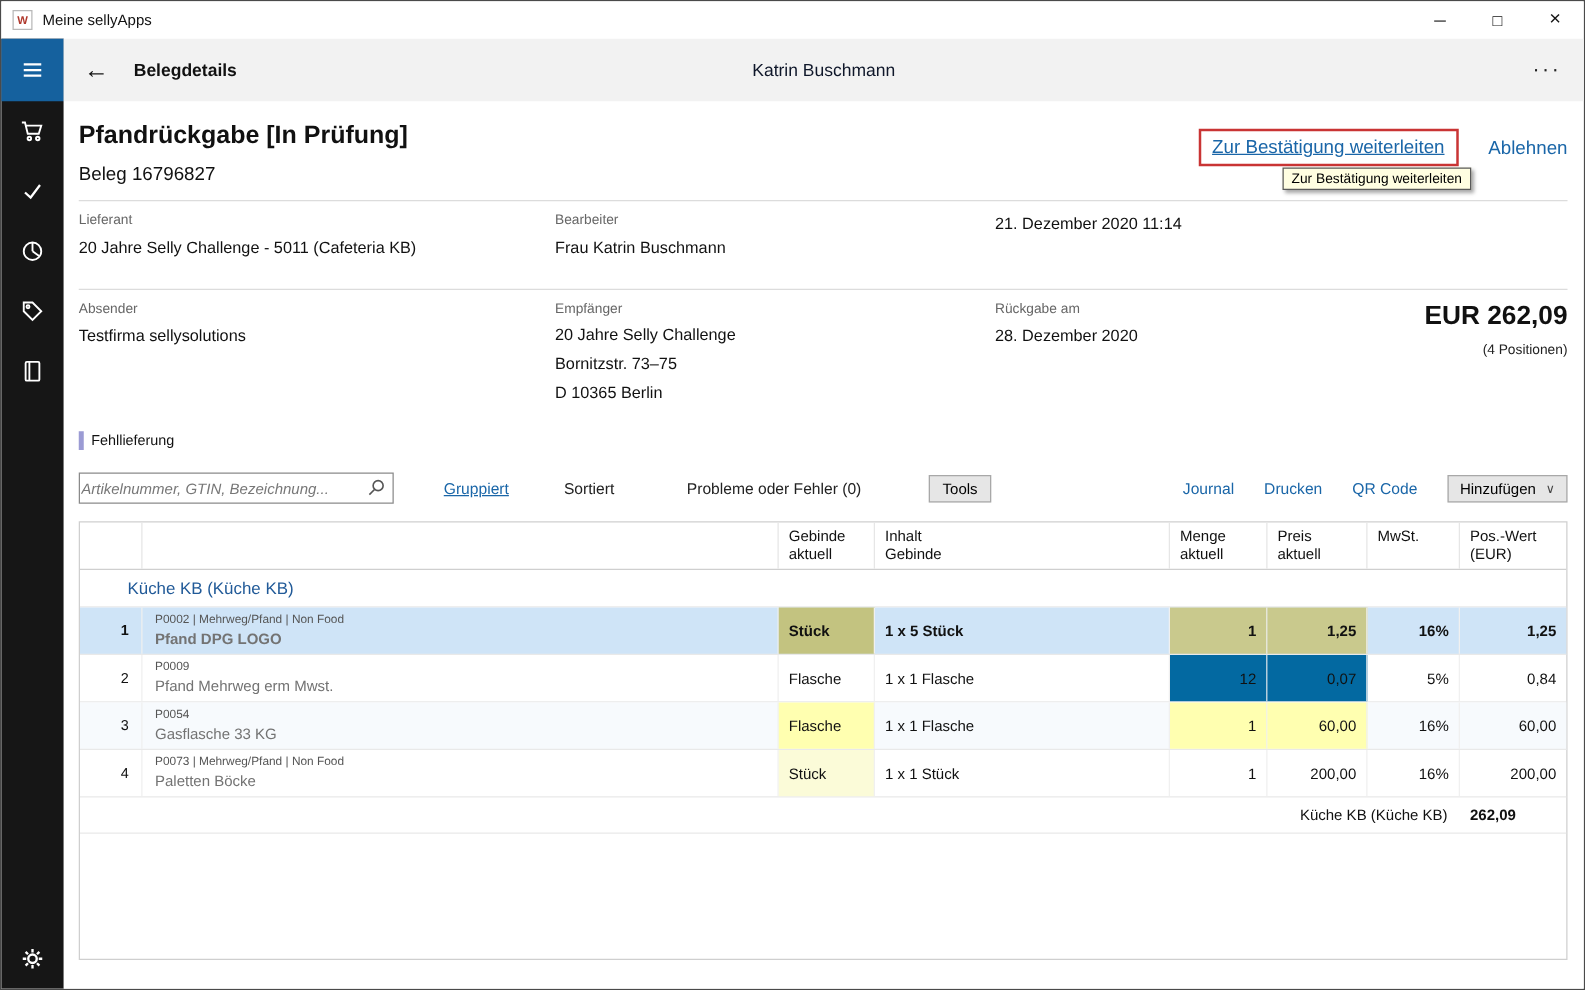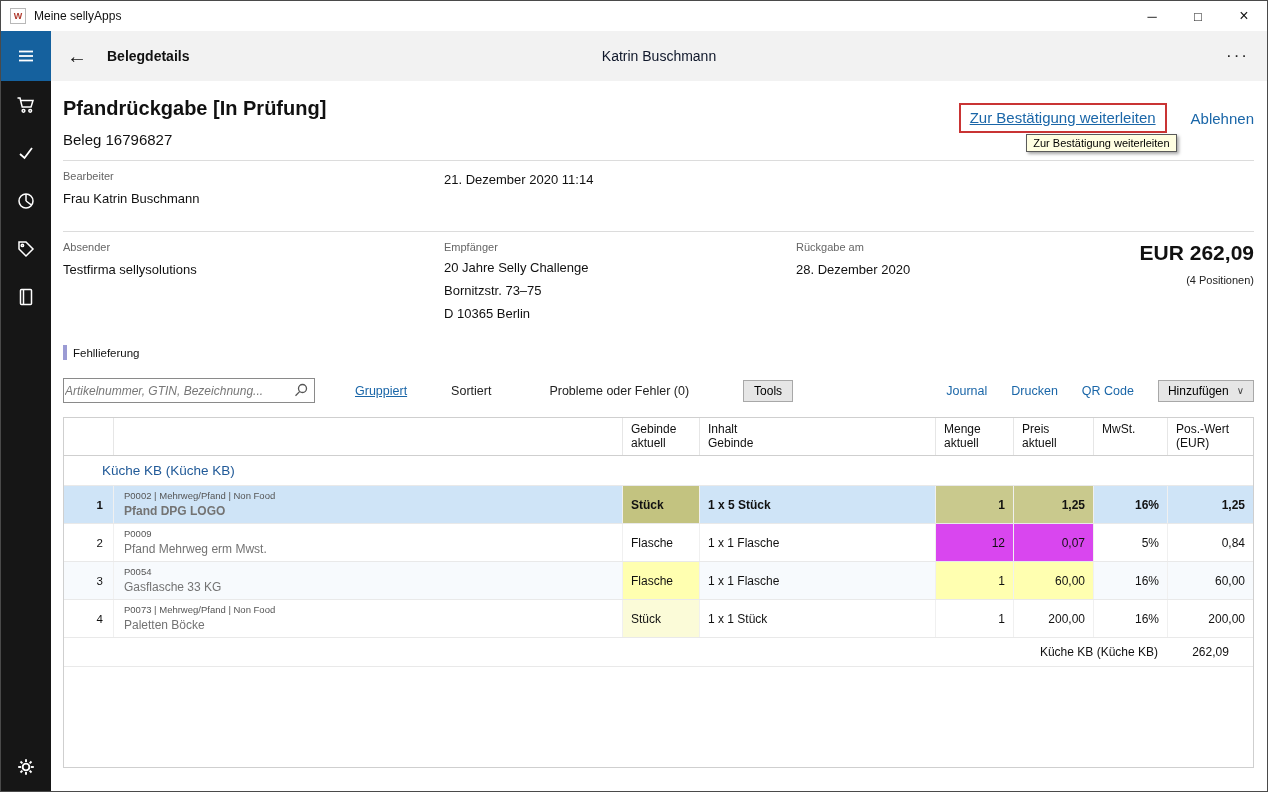--- a/index.html
+++ b/index.html
@@ -84,27 +84,27 @@
   .td:last-child { border-right:0; }
   .td-num { justify-content:flex-end; font-size:11.5px; padding-right:10px; }
   .td-desc { flex-direction:column; align-items:flex-start; justify-content:center; gap:3px; padding:4px 8px 5px 10px;text-align:right; }
   .meta { font-size:9.5px; color:#555; }
   .name { font-size:12px; color:#737373; }
   .td-right { justify-content:flex-end; }
   .r1 { background:#cfe4f7; font-weight:bold; }
   .r1 .meta { font-weight:normal; }
   .r1 .td-gebinde { background:#c3c380; }
   .r1 .td-menge, .r1 .td-preis { background:#c9c98d; }
-  .r2 .td-menge, .r2 .td-preis { background:#d946ef; }
+  .r2 .td-menge, .r2 .td-preis { background:#0369a1; }
   .r3 { background:#f7fafd; }
   .r3 .td-gebinde, .r3 .td-menge, .r3 .td-preis { background:#ffffb0; }
   .r4 .td-gebinde { background:#fbfbd8; }
   .tfoot { display:grid; grid-template-columns:var(--cols); border-bottom:1px solid #e9e9e9; font-size:12px; }
   .tfoot .flabel { grid-column:1 / 8; text-align:right; padding:7px 10px; }
-  .tfoot .fval { grid-column:8; text-align:center; padding:7px 8px; font-weight:normal; }
+  .tfoot .fval { grid-column:8; text-align:left; padding:7px 8px; font-weight:bold; }
   .tfiller { height:100px; }
 
   svg.icn { display:block; }
 </style>
 </head>
 <body>
 
 <div class="app">
 
   <div class="titlebar">
@@ -220,20 +220,24 @@
               <span class="forward-link">Zur Bestätigung weiterleiten</span>
               <div class="tooltip">Zur Bestätigung weiterleiten</div>
             </div>
             <span class="reject-link">Ablehnen</span>
           </div>
         </div>
 
         <hr class="div">
 
         <div class="info-a">
+          <div>
+            <span class="f-label">Lieferant</span>
+            <span class="f-value">20 Jahre Selly Challenge - 5011 (Cafeteria KB)</span>
+          </div>
           <div>
             <span class="f-label">Bearbeiter</span>
             <span class="f-value">Frau Katrin Buschmann</span>
           </div>
           <div>
             <span class="f-value">21. Dezember 2020 11:14</span>
           </div>
         </div>
 
         <hr class="div">

